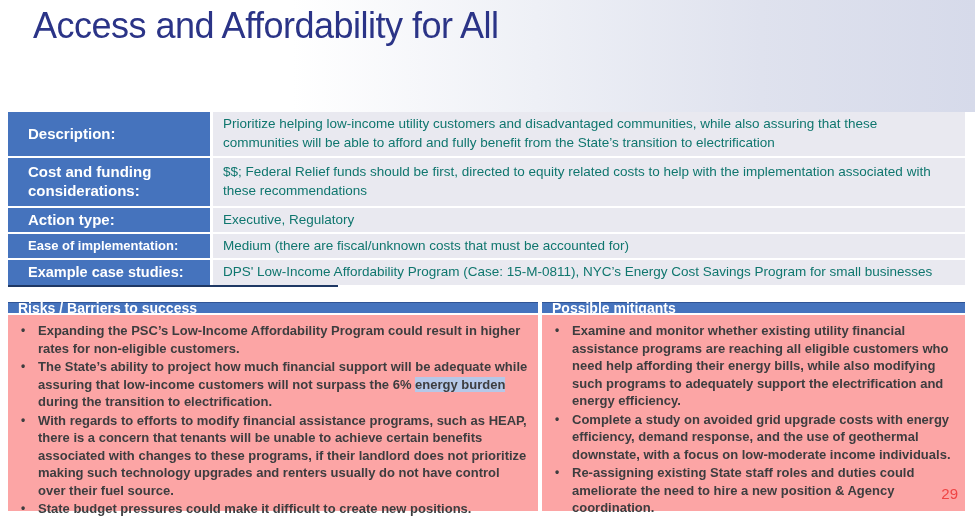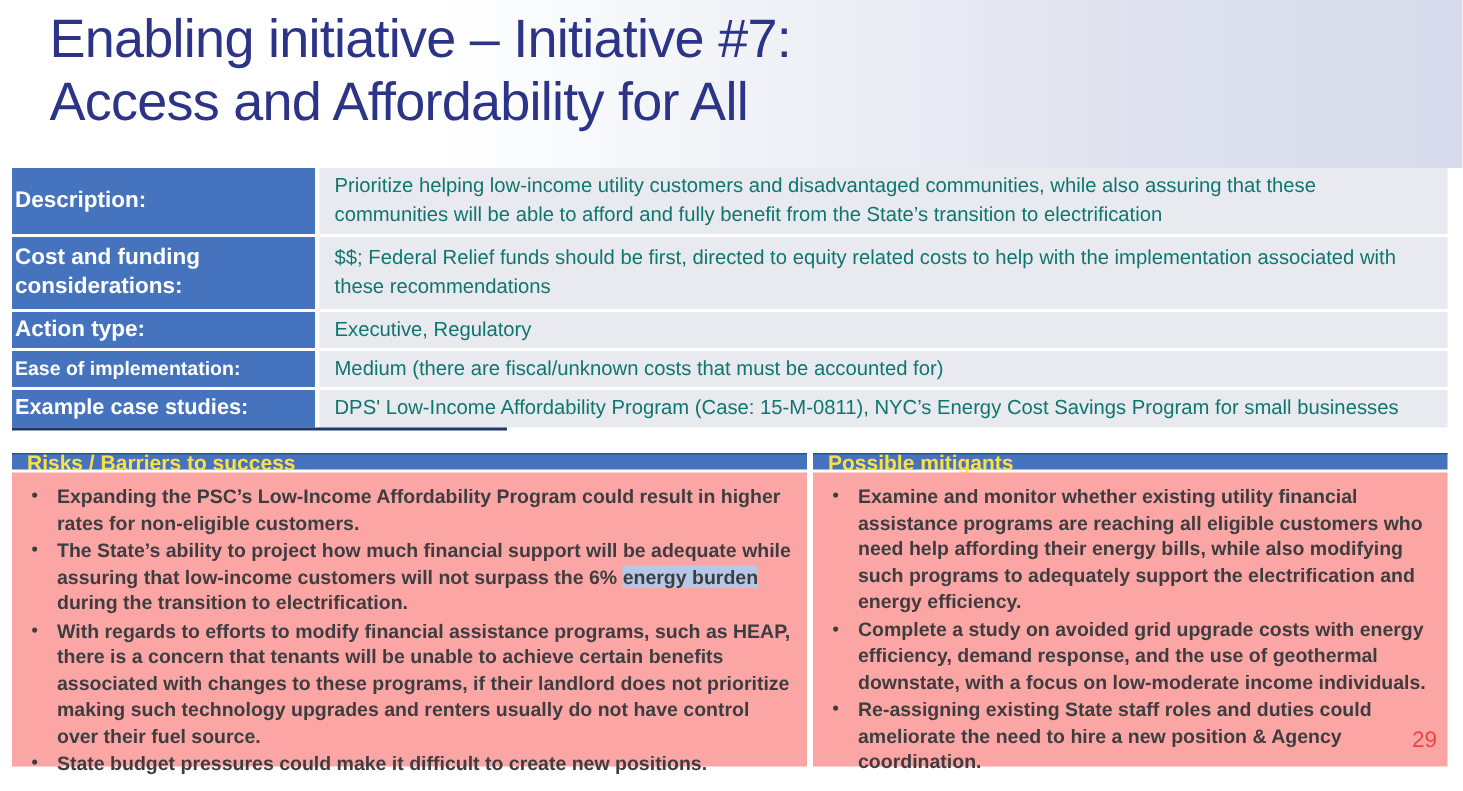--- a/index.html
+++ b/index.html
@@ -18,21 +18,21 @@
     letter-spacing:-0.5px;
   }
   .tbl{
     position:absolute;left:8px;top:112px;width:957px;
   }
   .row{display:flex;margin-bottom:2px;}
   .cell-label{
     width:202px;flex:0 0 202px;box-sizing:border-box;
     background:#4573bd;color:#ffffff;font-weight:bold;
     display:flex;align-items:center;
-    padding:2px 8px 2px 2px;margin-right:3px;
+    padding:2px 8px 2px 20px;margin-right:3px;
     font-size:15px;line-height:1.25;
   }
   .cell-value{
     flex:1;box-sizing:border-box;background:#e9e9f0;color:#0f766e;
     display:flex;align-items:center;
     padding:2px 12px 2px 10px;
     font-size:13.5px;line-height:1.4;
   }
   .row-desc{height:44px;}
   .row-action{height:24px;}
@@ -41,21 +41,21 @@
   .row-ease .cell-label{font-size:13px;}
   .row-case{height:25px;}
   .row-case .cell-label{font-size:14.5px;}
 
   .divider-line{
     position:absolute;left:8px;top:285px;width:330px;height:2px;
     background:#1f3864;
   }
   .row-headers{margin-top:4px;height:24px;display:flex;}
   .hdr-cell{
-    box-sizing:border-box;background:#4573bd;color:#fde047;
+    box-sizing:border-box;background:#4573bd;color:#ffffff;
     font-weight:bold;font-size:14px;display:flex;align-items:center;
     padding-left:10px;border-top:1px solid #2f5496;margin-top:13px;
   }
   .hdr-left{flex:0 0 530px;margin-right:4px;}
   .hdr-right{flex:1;}
 
   .row-content{margin-top:2px;height:196px;display:flex;}
   .content-cell{
     box-sizing:border-box;background:#fca5a5;color:#3d3d3f;
     padding:7px 8px 4px 6px;
@@ -76,21 +76,20 @@
     position:absolute;right:17px;top:485px;
     color:#ef4444;font-size:15px;
   }
 </style>
 </head>
 <body>
 
 <div class="bg-band"></div>
 
 <div class="slide-title">
-  <div>Enabling initiative – Initiative #7:</div>
   <div>Access and Affordability for All</div>
 </div>
 
 <div class="tbl">
 
   <div class="row row-desc">
     <div class="cell-label">Description:</div>
     <div class="cell-value">
         <span>Prioritize helping low-income utility customers and disadvantaged communities, while also assuring that these communities will be able to afford and fully benefit from the State’s transition to electrification</span>
       </div>

